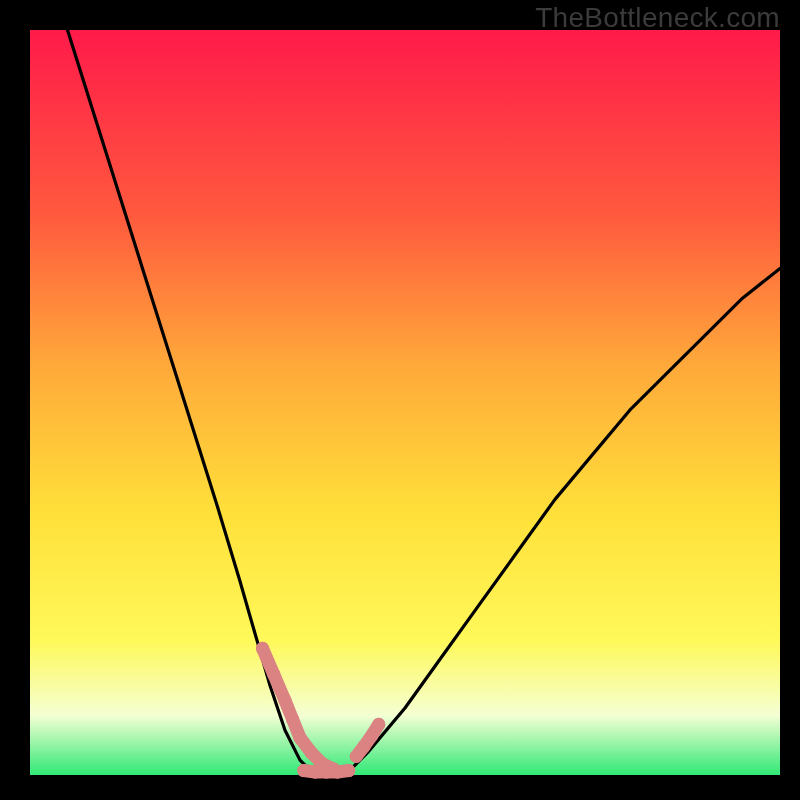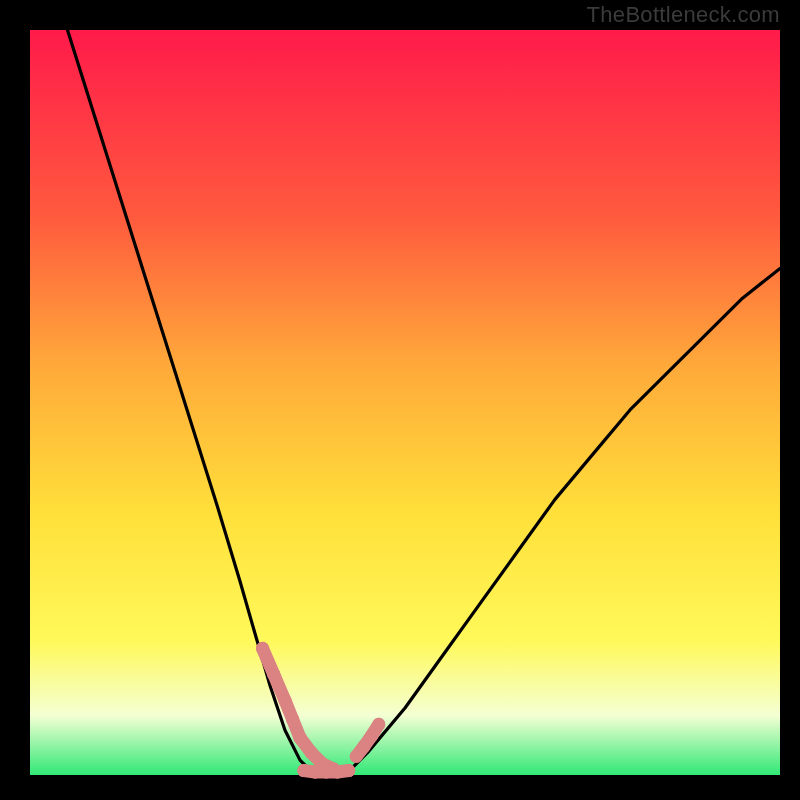--- a/index.html
+++ b/index.html
@@ -25,21 +25,21 @@
       #ff5a3e 25%,
       #ffa93a 45%,
       #ffe03a 65%,
       #fff95a 82%,
       #f4ffd3 92%,
       #30e876 100%);
   }
   .watermark {
     position: absolute;
     color: #3b3b3b;
-    font-size: 22px;
+    font-size: 28px;
     font-weight: 400;
     letter-spacing: 0.3px;
   }
   svg.curve {
     position: absolute;
     left: 0; top: 0;
     width: 100%; height: 100%;
     overflow: visible;
   }
 </style>

